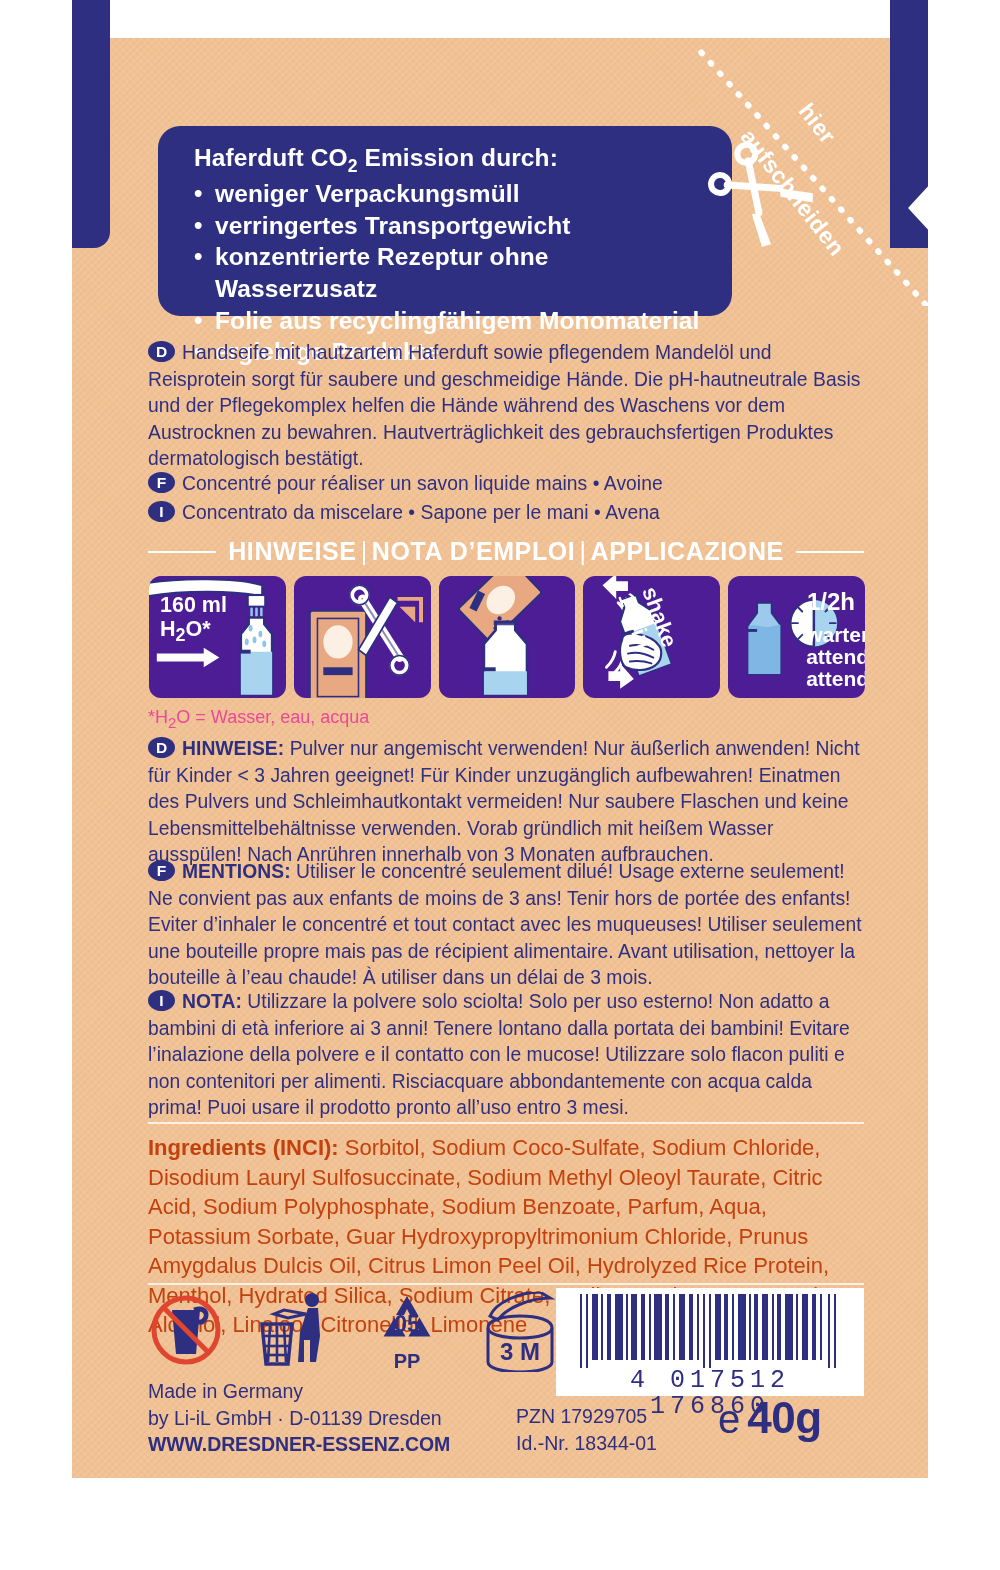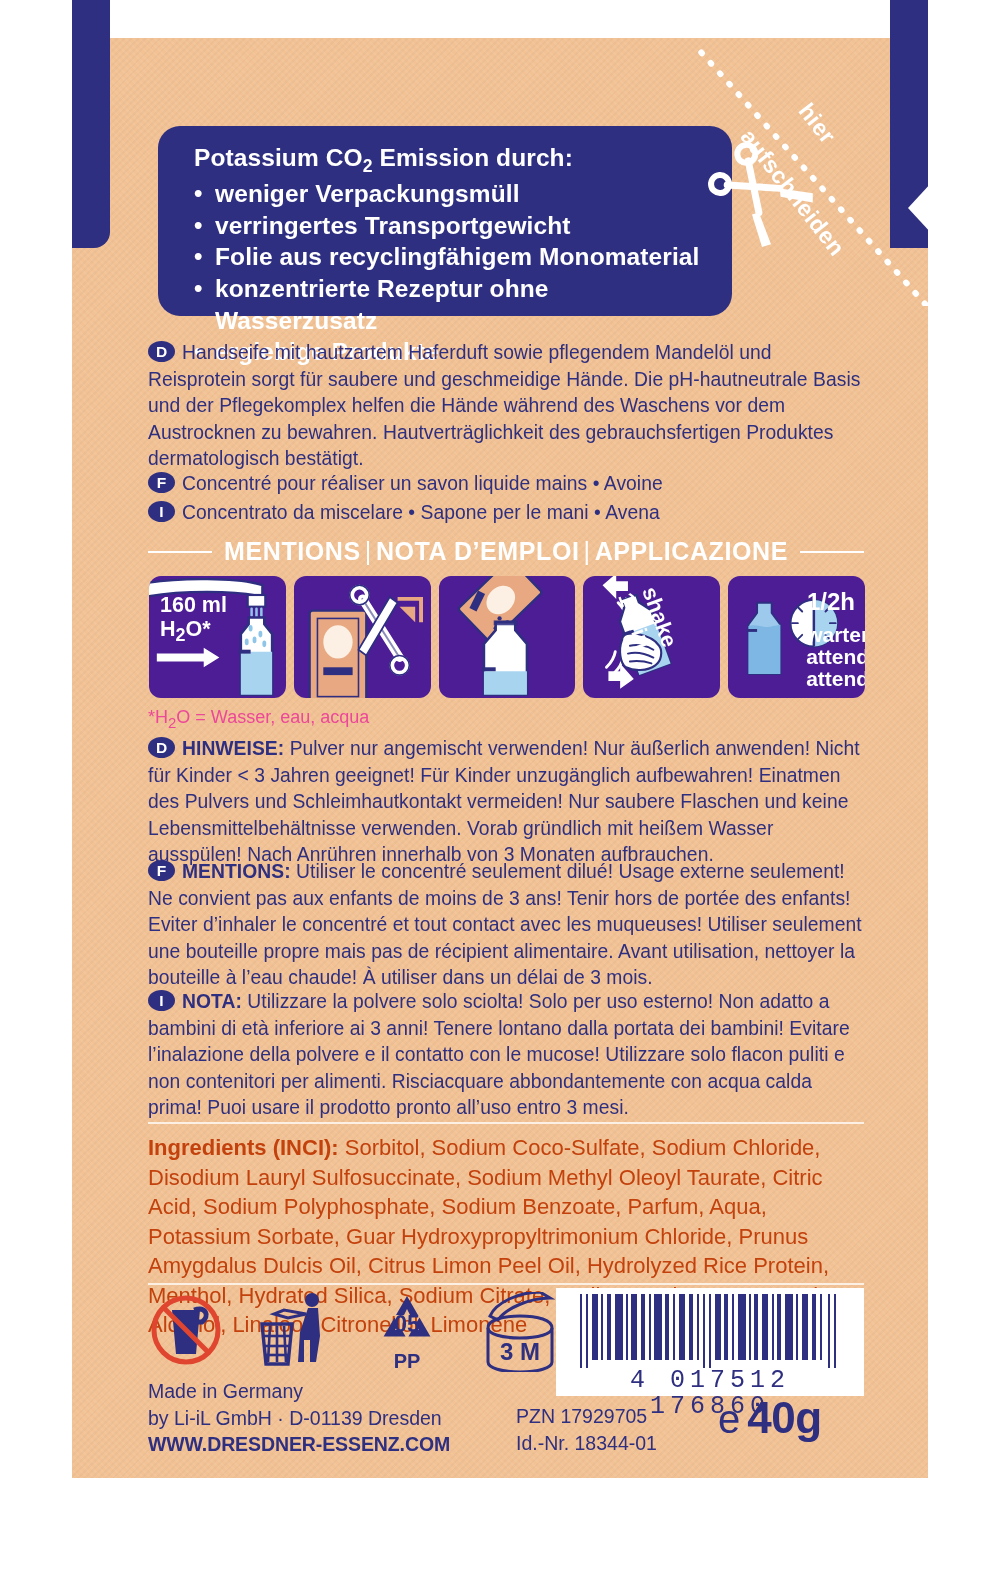--- a/index.html
+++ b/index.html
@@ -177,44 +177,44 @@
         <path d="M44 34 L74 50 L69 58 L40 40 Z" fill="#ffffff"></path>
         <circle cx="-4" cy="-2" r="9" fill="none" stroke="#ffffff" stroke-width="6"></circle>
         <circle cx="-4" cy="38" r="9" fill="none" stroke="#ffffff" stroke-width="6"></circle>
       </g>
     </svg>
     <div class="cut-label cut-hier">hier</div>
     <div class="cut-label cut-auf">aufschneiden</div>
   </div>
 
   <div class="co2box">
-    <div class="co2-title"><span>Potassium CO</span><sub>2</sub><span> Emission durch:</span></div>
+    <div class="co2-title"><span>Haferduft CO</span><sub>2</sub><span> Emission durch:</span></div>
     <ul class="co2-list">
       <li>weniger Verpackungsmüll</li>
       <li>verringertes Transportgewicht</li>
+      <li>konzentrierte Rezeptur ohne Wasserzusatz</li>
       <li>Folie aus recyclingfähigem Monomaterial</li>
-      <li>konzentrierte Rezeptur ohne Wasserzusatz</li>
       <li>ergiebige Produkte</li>
     </ul>
   </div>
 
   <div class="para" style="top:340px;">
     <span class="badge">D</span><span>Handseife mit hautzartem Haferduft sowie pflegendem Mandelöl und Reisprotein sorgt für saubere und geschmeidige Hände. Die pH-hautneutrale Basis und der Pflegekomplex helfen die Hände während des Waschens vor dem Austrocknen zu bewahren. Hautverträglichkeit des gebrauchsfertigen Produktes dermatologisch bestätigt.</span>
   </div>
   <div class="para" style="top:471px;">
     <span class="badge">F</span><span>Concentré pour réaliser un savon liquide mains • Avoine</span>
   </div>
   <div class="para" style="top:500px;">
     <span class="badge">I</span><span>Concentrato da miscelare • Sapone per le mani • Avena</span>
   </div>
 
   <div class="sec-head">
     <div class="rule"></div>
     <div class="sec-title">
-      <span>MENTIONS</span><span class="bar">|</span><span>NOTA D’EMPLOI</span><span class="bar">|</span><span>APPLICAZIONE</span>
+      <span>HINWEISE</span><span class="bar">|</span><span>NOTA D’EMPLOI</span><span class="bar">|</span><span>APPLICAZIONE</span>
     </div>
     <div class="rule"></div>
   </div>
 
   <div class="picstrip">
 
     <div class="panel">
       <svg viewBox="0 0 140 122">
         <path d="M-4 6 C30 0 92 0 116 8 L116 20 C92 13 30 13 -4 20 Z" fill="#ffffff" stroke="#2e2f80" stroke-width="2.4"></path>
         <rect x="101" y="18" width="18" height="12" fill="#ffffff" stroke="#2e2f80" stroke-width="2.2"></rect>

